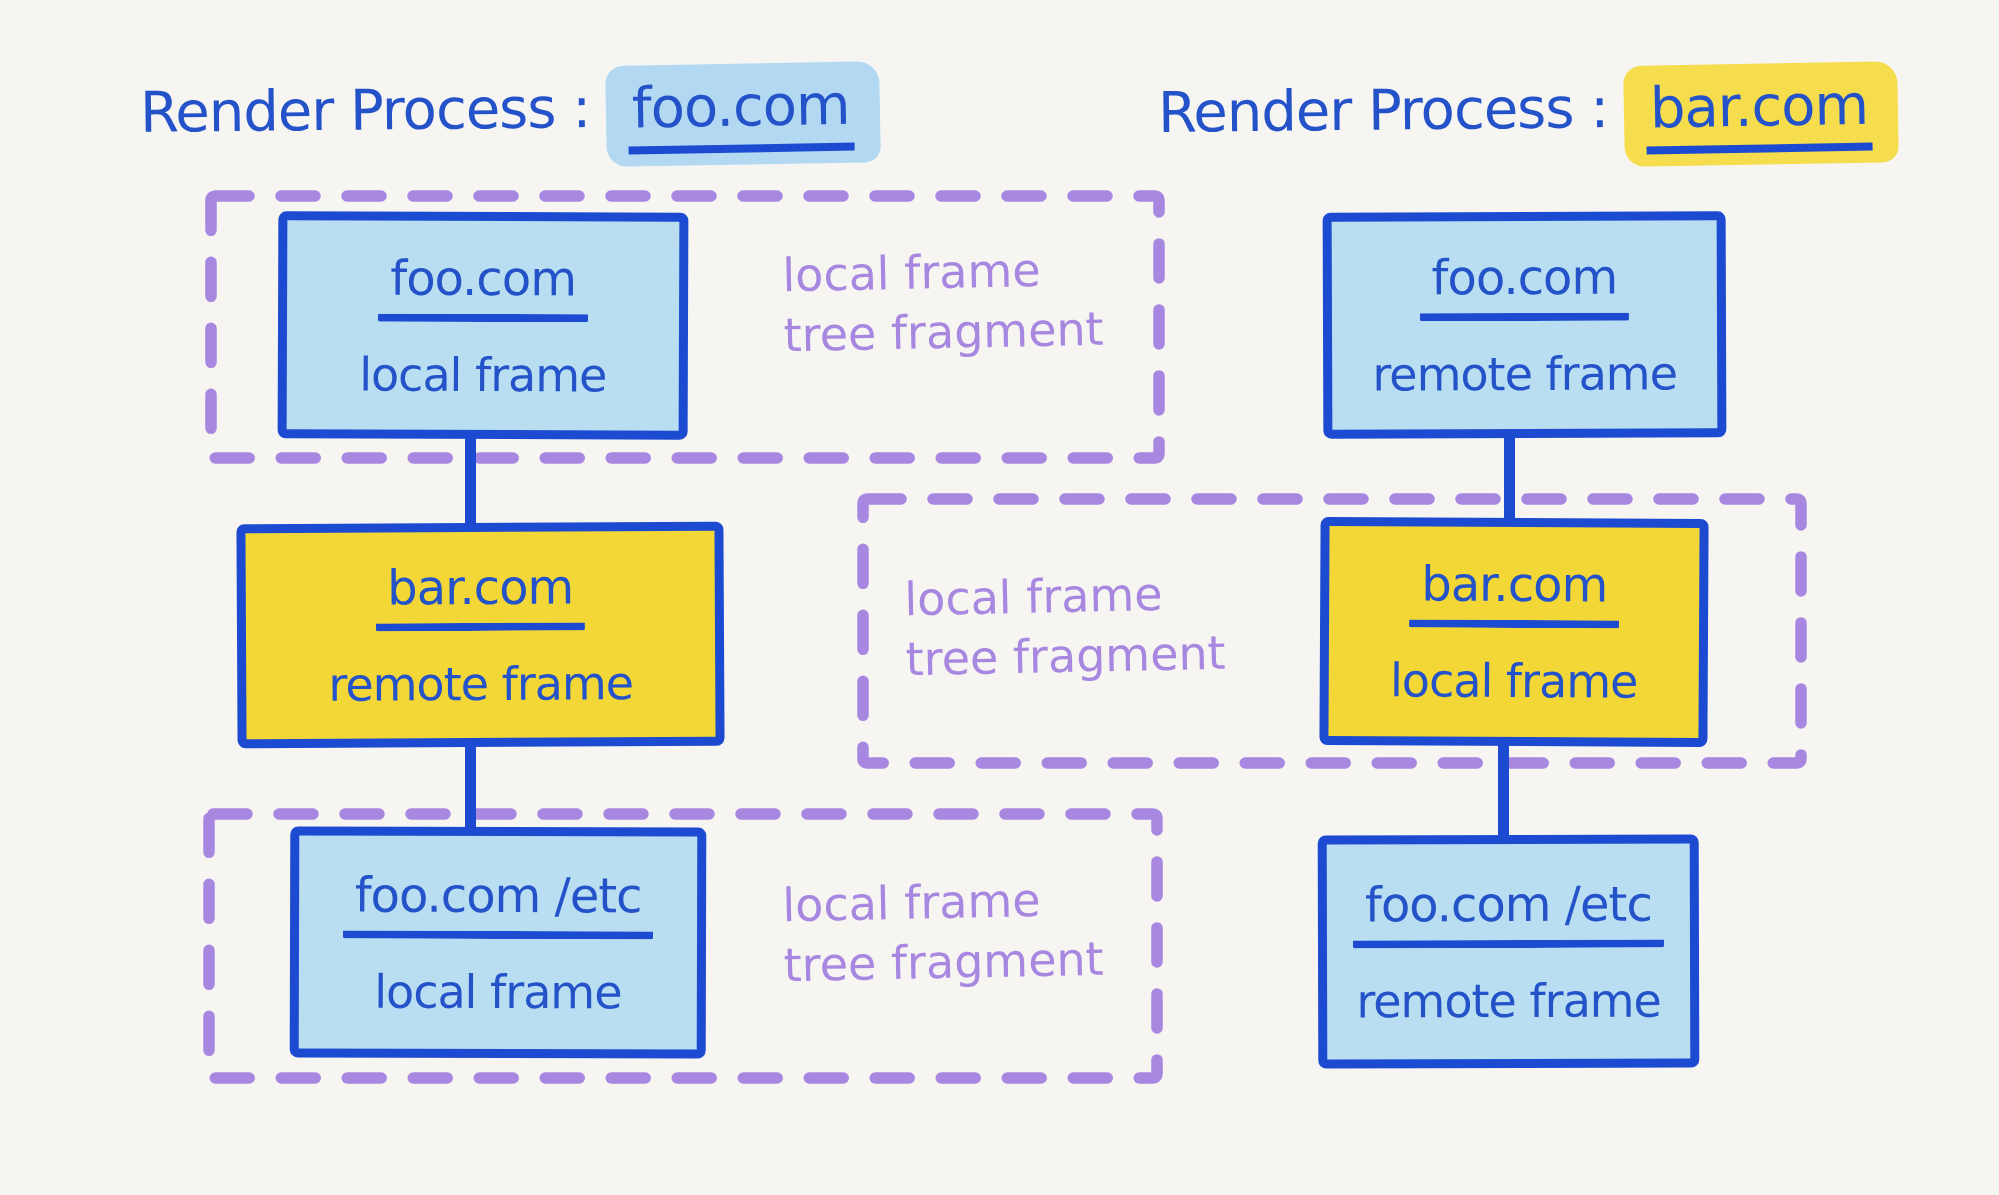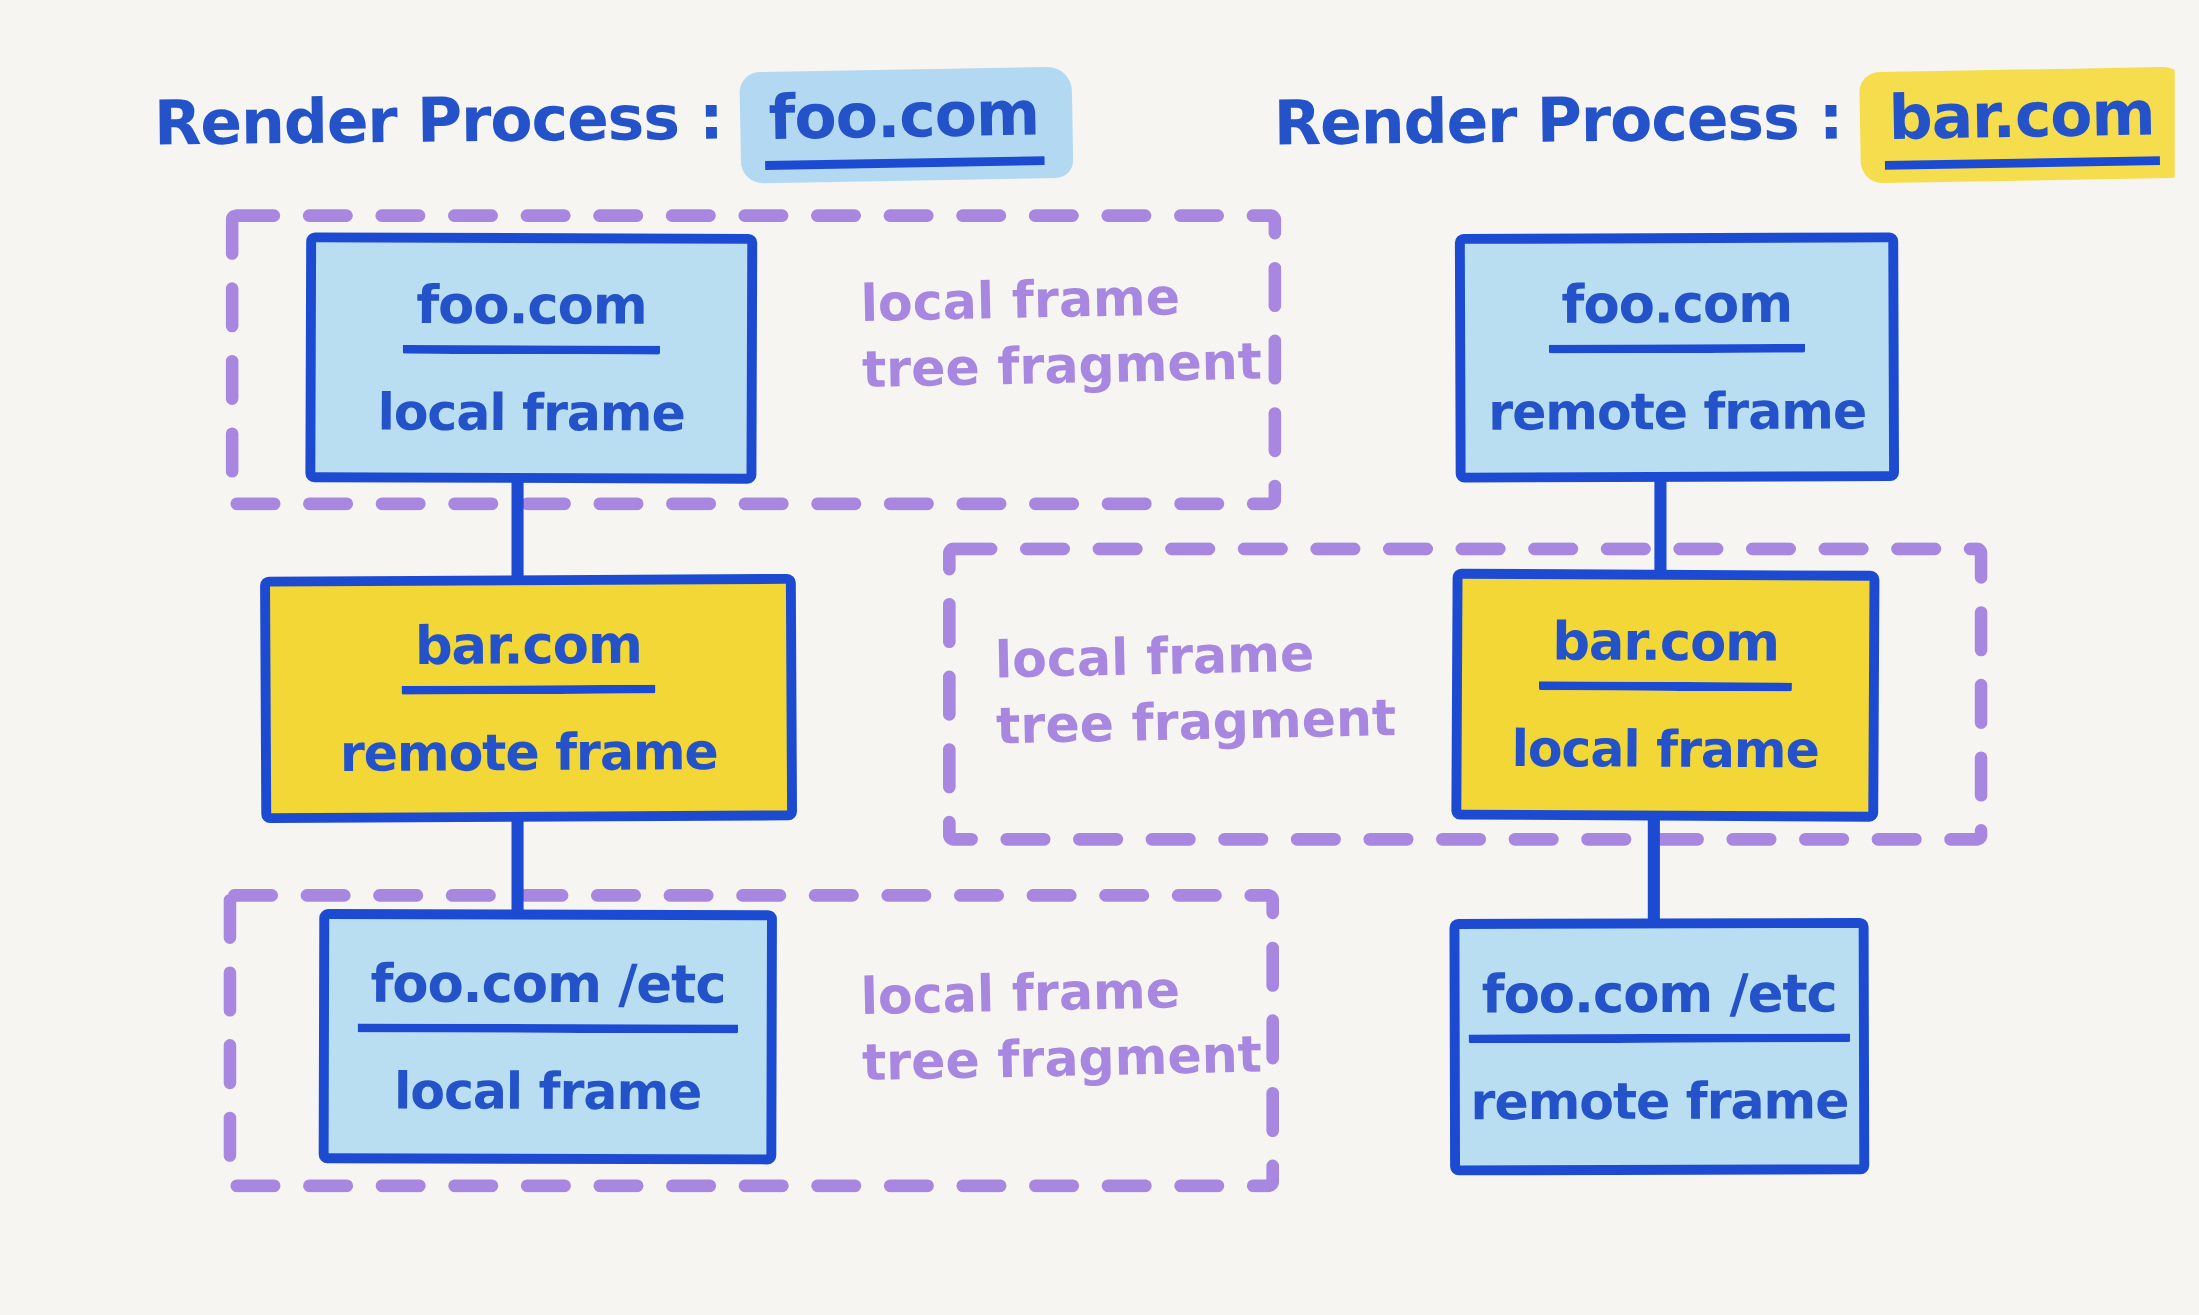--- a/index.html
+++ b/index.html
@@ -12,21 +12,21 @@
     --yellow-hl:#f6dd4e;
     --purple:#a787e0;
   }
   html,body{margin:0;padding:0;background:var(--bg);}
   .canvas{
     position:relative;
     width:1977px;height:1195px;
     background:var(--bg);
     overflow:hidden;
     font-family:"DejaVu Sans", sans-serif;
-    font-weight:bold;
+    font-weight:normal;
     color:var(--ink-text);
   }
   
   .title{
     position:absolute;
     display:flex;
     align-items:baseline;
     font-size:56px;
     letter-spacing:-1px;
     white-space:nowrap;

